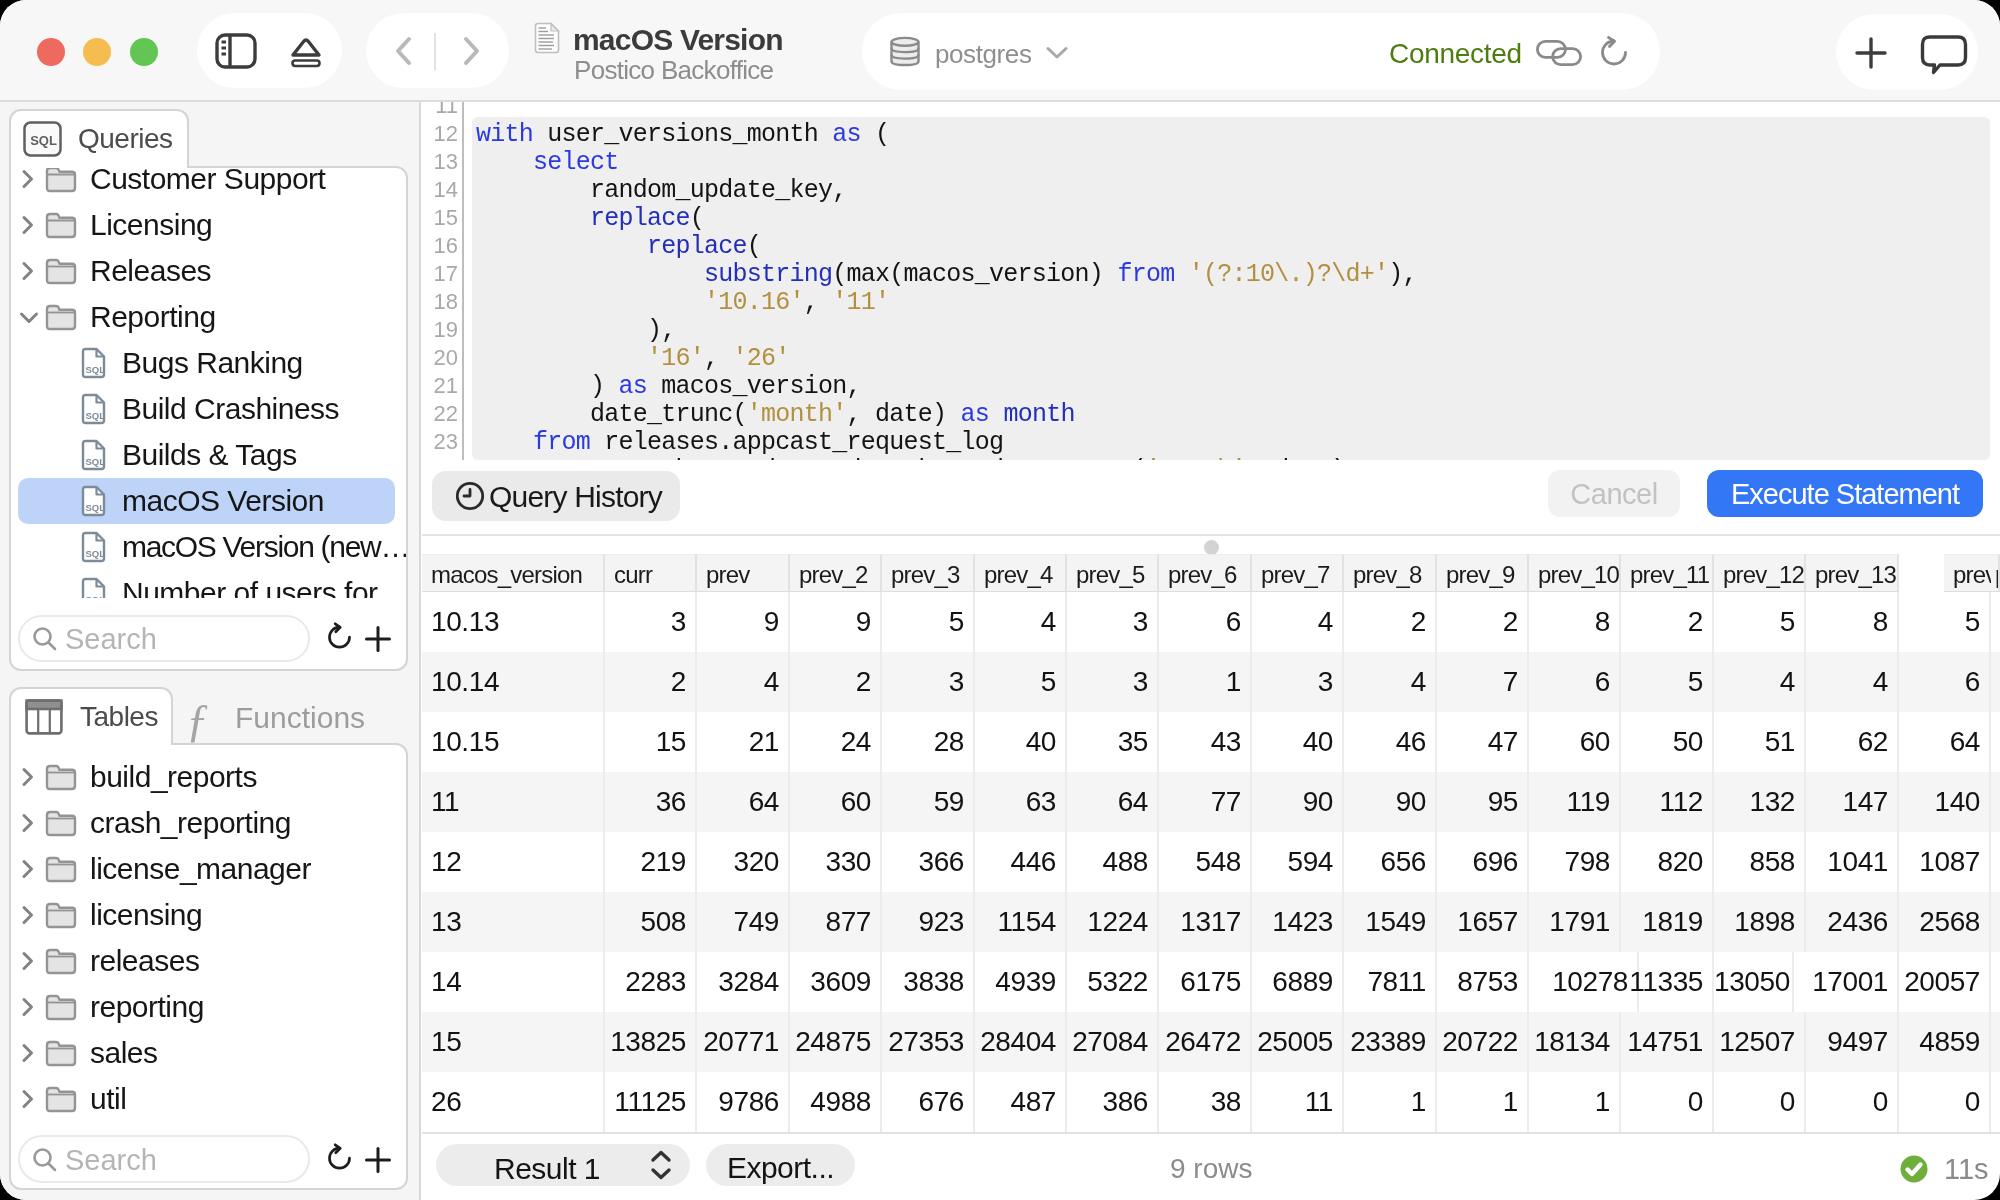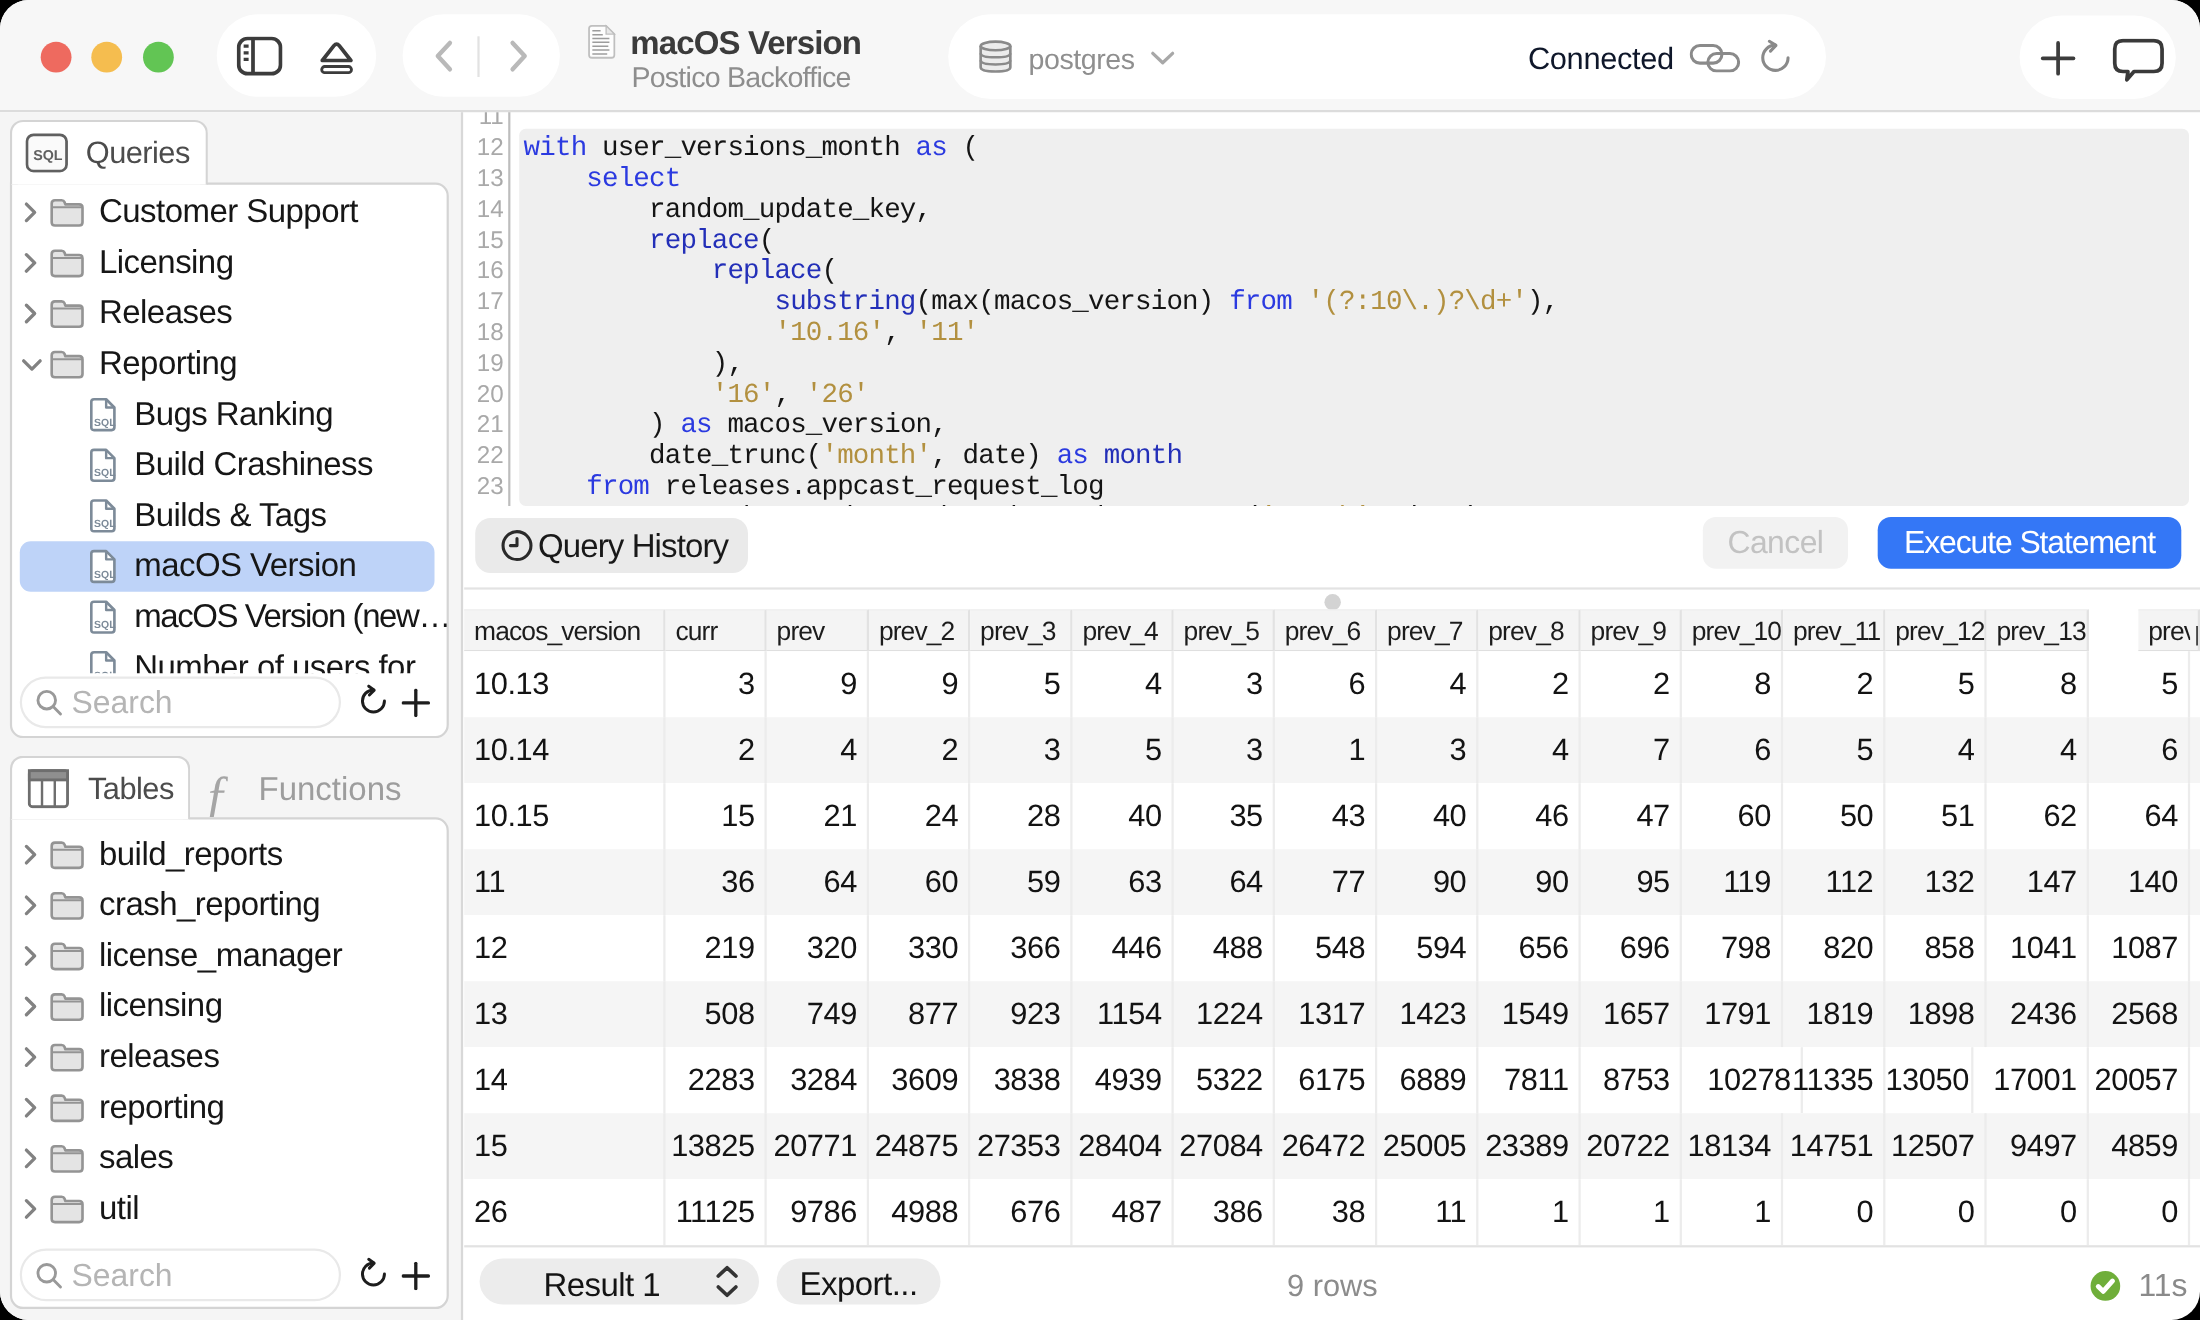--- a/index.html
+++ b/index.html
@@ -98,21 +98,21 @@
     <svg class="abs" style="left:889px; top:36px;" width="32" height="31" viewBox="0 0 32 31">
       <path d="M2.5 5.8 L2.5 25.2 Q2.5 29 16 29 Q29.5 29 29.5 25.2 L29.5 5.8" fill="#ececec" stroke="#8a8a8a" stroke-width="2.4"></path>
       <ellipse cx="16" cy="5.8" rx="13.5" ry="3.9" fill="#ececec" stroke="#8a8a8a" stroke-width="2.4"></ellipse>
       <path d="M2.5 12.3 Q2.5 16.1 16 16.1 Q29.5 16.1 29.5 12.3" fill="none" stroke="#8a8a8a" stroke-width="2.2"></path>
       <path d="M2.5 18.8 Q2.5 22.6 16 22.6 Q29.5 22.6 29.5 18.8" fill="none" stroke="#8a8a8a" stroke-width="2.2"></path>
     </svg>
     <div class="abs" style="left:935px; top:39px; font-size:26px; letter-spacing:-0.4px; color:#8f8f8f;">postgres</div>
     <svg class="abs" style="left:1046px; top:46px;" width="22" height="14" viewBox="0 0 22 14">
       <path d="M2 2.5 L11 11 L20 2.5" fill="none" stroke="#a8a8a8" stroke-width="3" stroke-linecap="round" stroke-linejoin="round"></path>
     </svg>
-    <div class="abs" style="left:1389px; top:38px; font-size:28px; letter-spacing:-0.3px; color:#0f172a;">Connected</div>
+    <div class="abs" style="left:1389px; top:38px; font-size:28px; letter-spacing:-0.3px; color:#4d7c0f;">Connected</div>
 
     <svg class="abs" style="left:1536px; top:40px;" width="46" height="26" viewBox="0 0 46 26">
       <rect x="1.4" y="1.4" width="28" height="16" rx="8" fill="none" stroke="#8a8a8a" stroke-width="2.8"></rect>
       <rect x="16.6" y="8.6" width="28" height="16" rx="8" fill="none" stroke="#8a8a8a" stroke-width="2.8"></rect>
     </svg>
 
     <svg class="abs" style="left:1598px; top:35px;" width="32" height="34" viewBox="0 0 32 34">
       <path d="M27.5 17.5 A11.5 11.5 0 1 1 16 6" fill="none" stroke="#8a8a8a" stroke-width="2.8" stroke-linecap="round"></path>
       <path d="M10.5 2.5 L16.5 6.2 L11.5 11.5" fill="none" stroke="#8a8a8a" stroke-width="2.8" stroke-linecap="round" stroke-linejoin="round"></path>
     </svg>
@@ -129,21 +129,21 @@
 
   <div class="sidebar"></div>
   <div id="queries-panel">
 <div class="panel-tab" style="left:9px; top:109px; width:180px; height:59px;"></div>
 <div class="panel-body" style="left:9px; top:166px; width:399px; height:505px;"></div>
 <svg class="abs" style="left:23px; top:121px; z-index:4;" width="39" height="36" viewBox="0 0 39 36">
 <rect x="1.5" y="1.5" width="36" height="33" rx="6" fill="#fafafa" stroke="#606060" stroke-width="2.5"></rect>
 <text x="7.2" y="24" font-family="Liberation Sans, sans-serif" font-size="13" font-weight="bold" fill="#606060">SQL</text>
       </svg>
 <div class="tab-label" style="left:78px; top:123px; z-index:4;">Queries</div>
-<div class="abs" style="left:11px; top:168px; width:395px; height:444px; overflow:hidden; z-index:2;">
+<div class="abs" style="left:11px; top:154px; width:395px; height:444px; overflow:hidden; z-index:2;">
 <svg class="abs" style="left:10px; top:15px;" width="13" height="20" viewBox="0 0 13 20">
           <path d="M3 2.5 L10.5 10 L3 17.5" fill="none" stroke="#828282" stroke-width="3" stroke-linecap="round" stroke-linejoin="round"></path>
         </svg>
 <svg class="abs" style="left:34px; top:10px;" width="32" height="29" viewBox="0 0 32 29">
 <path d="M2 7 Q2 4 5 4 L11 4 Q13 4 13.6 5.6 L14.4 7.8 L27 7.8 Q30 7.8 30 10.8 L30 24 Q30 27 27 27 L5 27 Q2 27 2 24 Z" fill="#e4e4e4" stroke="#949494" stroke-width="2.4" stroke-linejoin="round"></path>
 <path d="M2 10.5 L30 10.5" stroke="#949494" stroke-width="1.8"></path>
         </svg>
 <div class="tree-label" style="left:79px; top:8px;">Customer Support</div>
 <svg class="abs" style="left:10px; top:61px;" width="13" height="20" viewBox="0 0 13 20">
           <path d="M3 2.5 L10.5 10 L3 17.5" fill="none" stroke="#828282" stroke-width="3" stroke-linecap="round" stroke-linejoin="round"></path>

